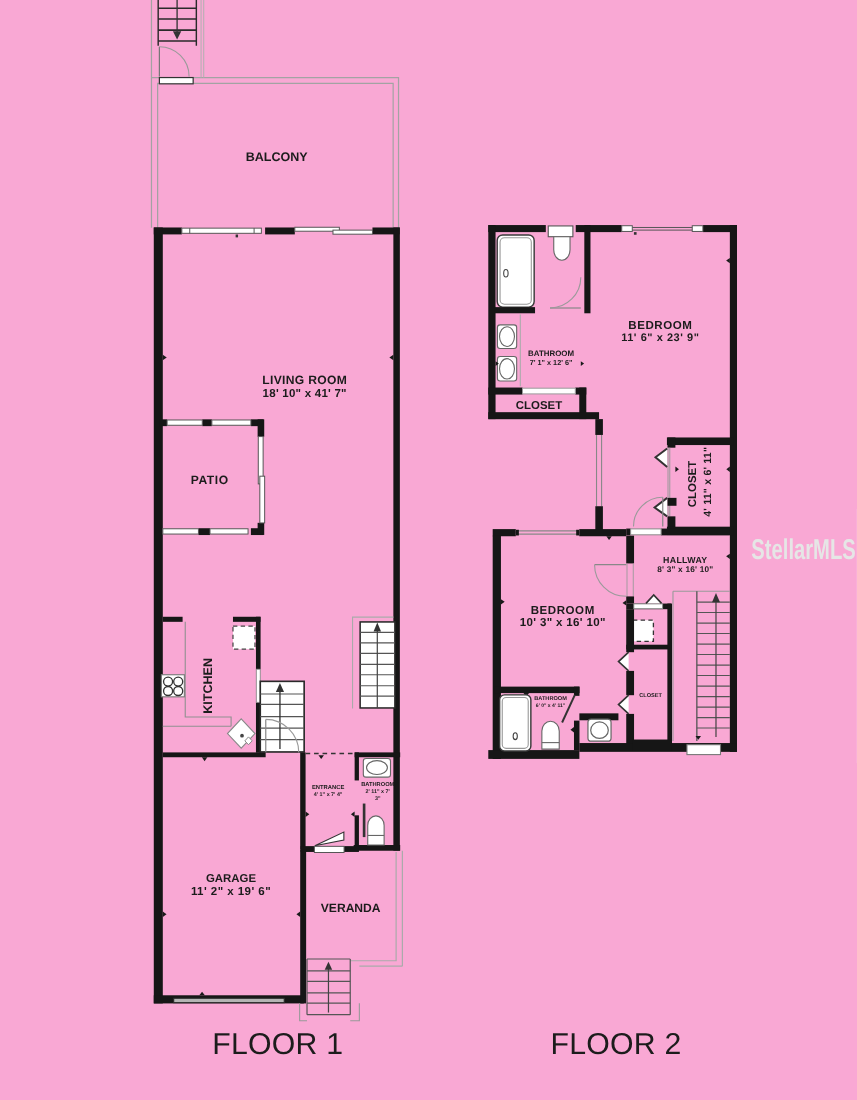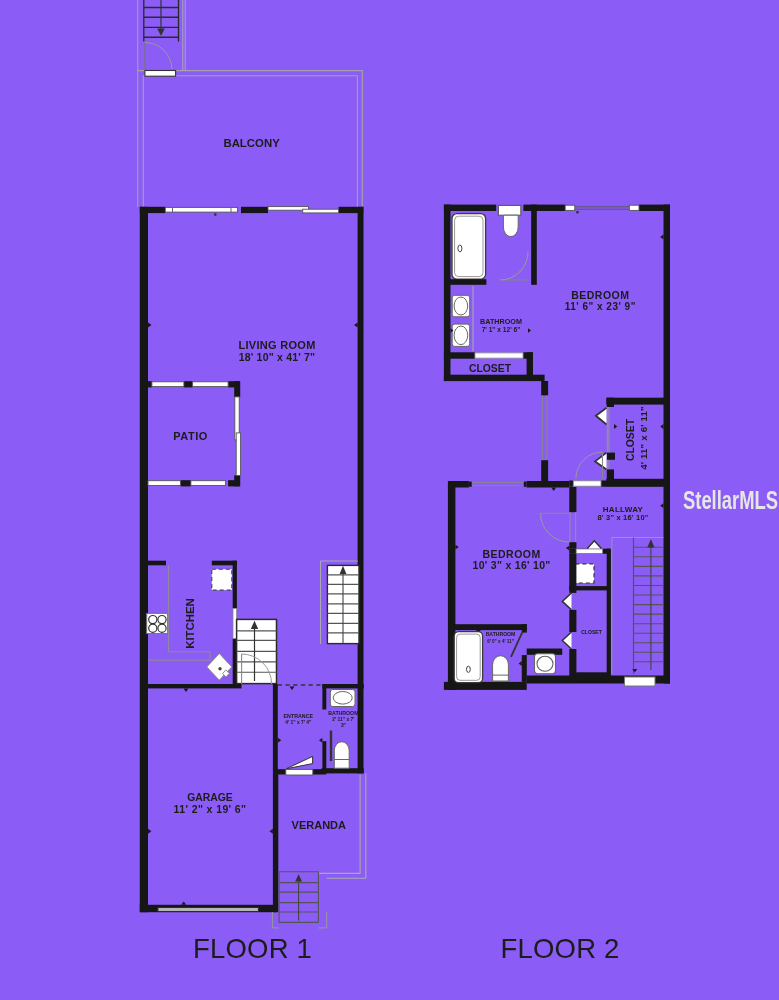--- a/index.html
+++ b/index.html
@@ -1,16 +1,16 @@
 <!DOCTYPE html>
 <html><head>
 <meta charset="utf-8">
 <style>
 html,body{margin:0;padding:0;background:#ffffff;}
-#page{position:relative;width:779px;height:1000px;background:#8b5cf6;overflow:hidden;}
+#page{position:relative;width:779px;height:1000px;background:#f9a8d4;overflow:hidden;}
 svg{position:absolute;top:0;left:0;}
 text{font-family:"Liberation Sans",sans-serif;fill:#1c1c1c;}
 </style>
 </head>
 <body>
 <div id="page">
 <svg width="779" height="1000" viewBox="0 0 779 1000">
 
 <g id="f1">
 

